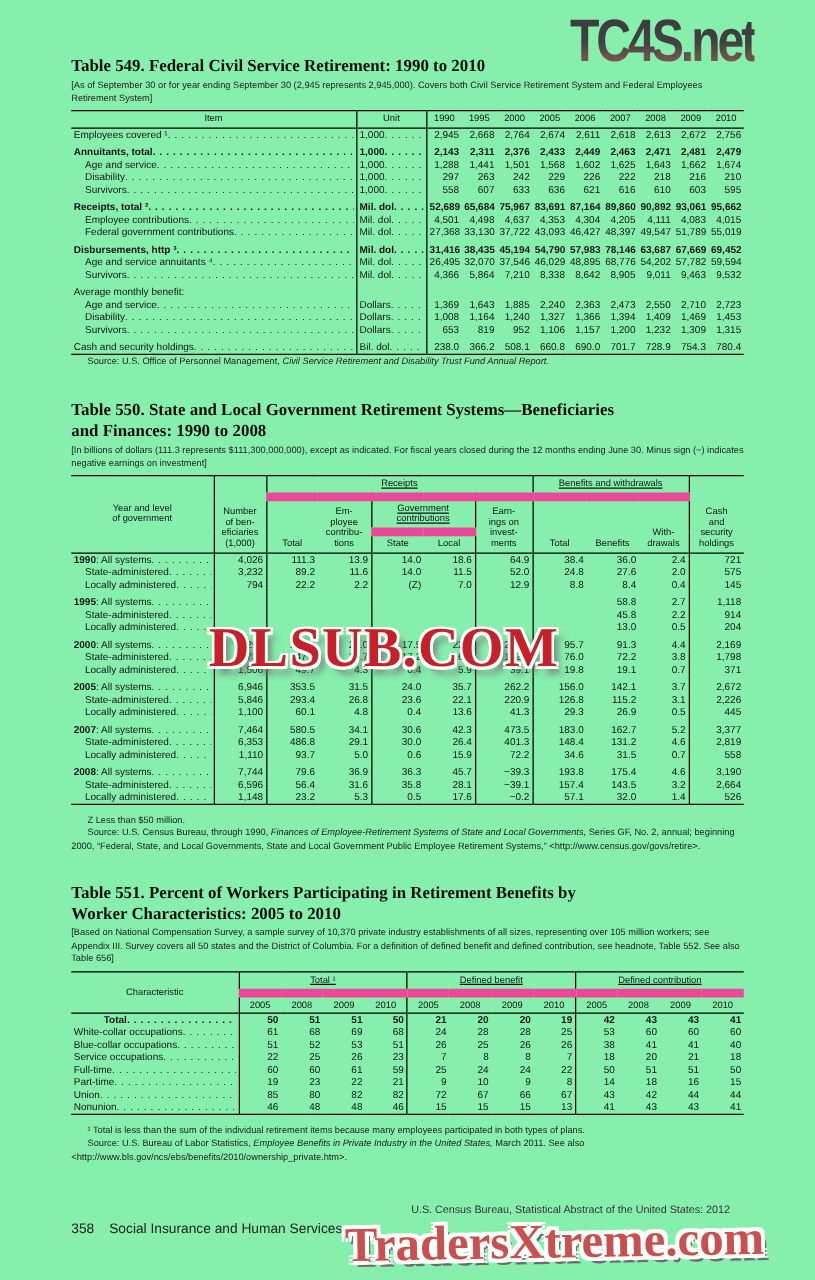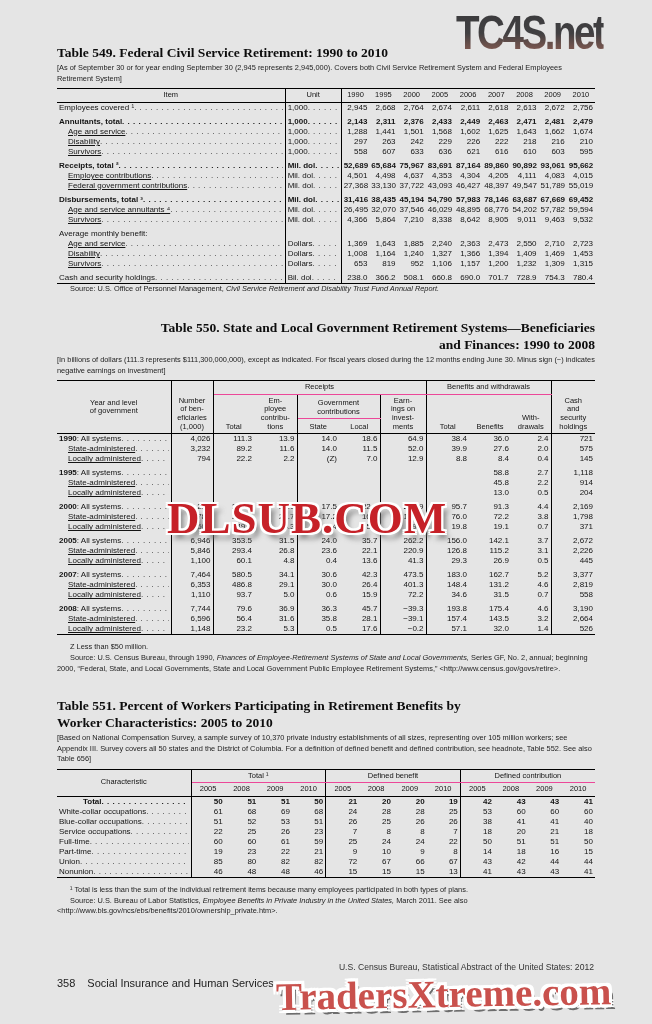--- a/index.html
+++ b/index.html
@@ -1,54 +1,54 @@
 <!DOCTYPE html>
 <html><head>
 <meta charset="utf-8">
 <style>
   html,body{margin:0;padding:0;}
-  .page{position:relative;width:652px;height:1024px;background:#e5e5e5;overflow:hidden;
+  .page{position:relative;width:652px;height:1024px;background:#86efac;overflow:hidden;
         font-family:"Liberation Sans","DejaVu Sans",sans-serif;color:#161616;}
   .content{position:absolute;left:57px;top:0;width:538px;}
 
   .ttl{font-family:"Liberation Serif","DejaVu Serif",serif;font-weight:bold;
        font-size:13.5px;line-height:1.28;margin:0;white-space:pre-line;color:#0d0d0d;}
   .t549-ttl{margin-top:44px;}
-  .t550-ttl{margin-top:24px;text-align:right;}
+  .t550-ttl{margin-top:24px;}
   .t551-ttl{margin-top:22px;}
   .note{font-size:7.4px;line-height:1.42;margin:2px 0 4px 0;color:#1c1c1c;}
 
   table{border-collapse:collapse;table-layout:fixed;width:538px;
         font-size:8px;line-height:1.25;color:#141414;}
   table.tbl{border-top:1.5px solid #000;border-bottom:1.5px solid #000;margin-top:2px;}
   thead th{font-weight:normal;font-size:7.5px;line-height:1.15;text-align:center;
            vertical-align:bottom;padding:2px 1px;white-space:pre-line;}
   thead{border-bottom:1px solid #000;}
   th.mid{vertical-align:middle;}
-  th.bb{border-bottom:1px solid #ec4899;}
+  th.bb{border-bottom:7px solid #ec4899;text-decoration:underline;}
   td{padding:0 2px;white-space:nowrap;overflow:hidden;}
   td.num{text-align:right;}
   .vr{border-right:1px solid #000;}
   tr.gap td{padding-top:4px;}
   tr.b td{font-weight:bold;}
   td.lbl .lt{white-space:pre;}
   .lf{display:flex;}
   .ld{flex:1 1 auto;overflow:hidden;white-space:nowrap;}
   .ld::before{content:" . . . . . . . . . . . . . . . . . . . . . . . . . . . . . . . . . . . . . . . .";letter-spacing:.5px;}
-  td.ind .lt{padding-left:9px;text-decoration:underline;}
+  td.ind .lt{padding-left:9px;}
   td.ind2 .lt{padding-left:24px;}
 
   .fn{font-size:7.4px;line-height:1.45;margin:0;color:#1c1c1c;}
   .fn-first{margin-top:7px;}
   .fn-ind{text-indent:13px;}
   .fn i{}
 
   .footer-left{position:absolute;left:57px;top:949px;font-size:11px;color:#222;margin-top:28px;}
   .footer-left .pgnum{margin-right:12px;}
-  .credit{position:absolute;right:58px;top:962px;font-size:8.6px;color:#333;}
+  .credit{position:absolute;right:68px;top:962px;font-size:8.6px;color:#333;}
 
   .wm{position:absolute;pointer-events:none;}
   .wm-tc4s{top:4px;left:456px;font-weight:bold;font-size:47px;letter-spacing:-3px;
            transform:scale(.82,1.02);transform-origin:left top;
            background:linear-gradient(180deg,#39393b 0%,#414042 52%,#7d5850 82%,#bb9a8e 100%);
            -webkit-background-clip:text;background-clip:text;color:transparent;}
   .wm-dlsub{top:492px;left:167px;font-family:"Liberation Serif","DejaVu Serif",serif;
             font-weight:bold;font-size:45px;letter-spacing:1px;color:#c62128;
             text-shadow:-2px -2px 0 #fff,2px -2px 0 #fff,-2px 2px 0 #fff,2px 2px 0 #fff,
                         0 -2px 0 #fff,0 2px 0 #fff,-2px 0 0 #fff,2px 0 0 #fff,
@@ -270,21 +270,21 @@
             <td class="num">43,093</td>
             <td class="num">46,427</td>
             <td class="num">48,397</td>
             <td class="num">49,547</td>
             <td class="num">51,789</td>
             <td class="num">55,019</td>
           </tr>
           <tr class="gap b">
             <td class="lbl vr">
               <div class="lf">
-                <span class="lt">Disbursements, total ³</span>
+                <span class="lt">Disbursements, http ³</span>
                 <span class="ld"></span>
               </div>
             </td>
             <td class="vr">
               <div class="lf">
                 <span class="lt">Mil. dol</span>
                 <span class="ld"></span>
               </div>
             </td>
             <td class="num">31,416</td>
@@ -536,21 +536,21 @@
                 <span class="lt">State-administered</span>
                 <span class="ld"></span>
               </div>
             </td>
             <td class="num vr">3,232</td>
             <td class="num">89.2</td>
             <td class="num vr">11.6</td>
             <td class="num">14.0</td>
             <td class="num vr">11.5</td>
             <td class="num vr">52.0</td>
-            <td class="num">39.9</td>
+            <td class="num">24.8</td>
             <td class="num">27.6</td>
             <td class="num vr">2.0</td>
             <td class="num">575</td>
           </tr>
           <tr>
             <td class="lbl vr ind">
               <div class="lf">
                 <span class="lt">Locally administered</span>
                 <span class="ld"></span>
               </div>

